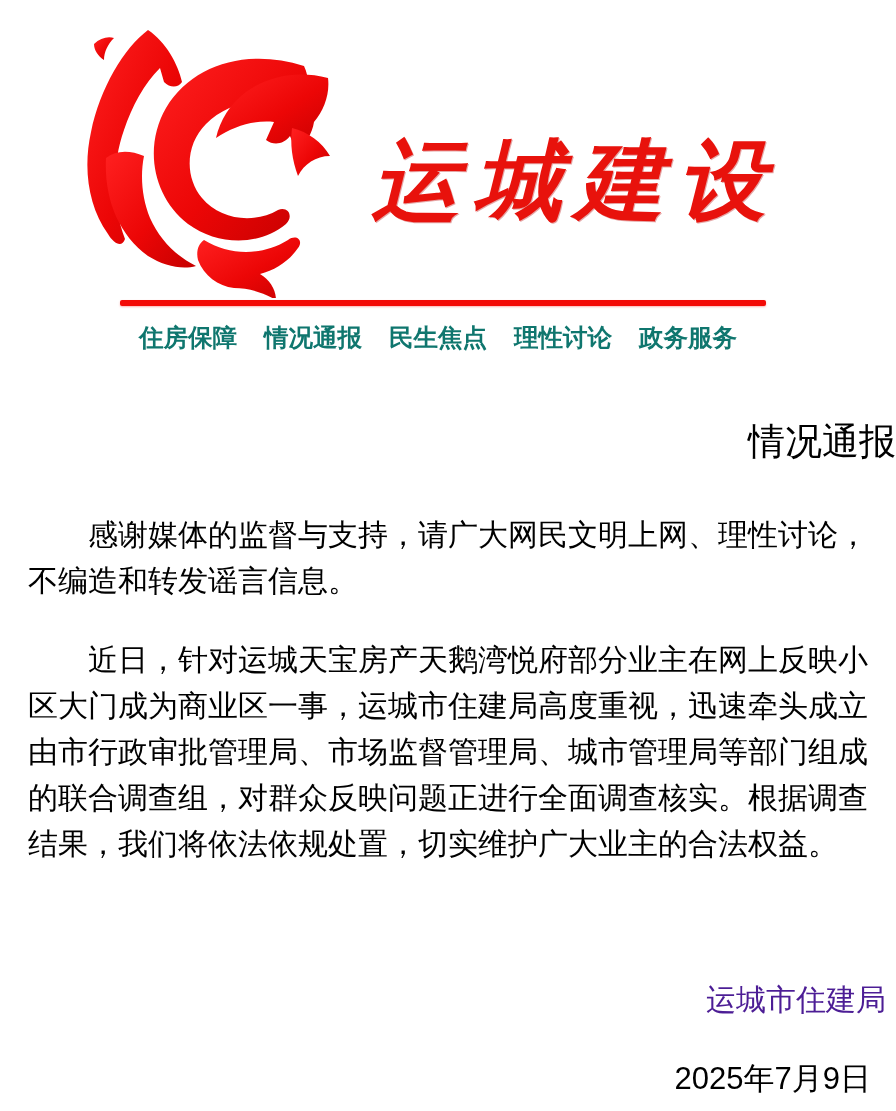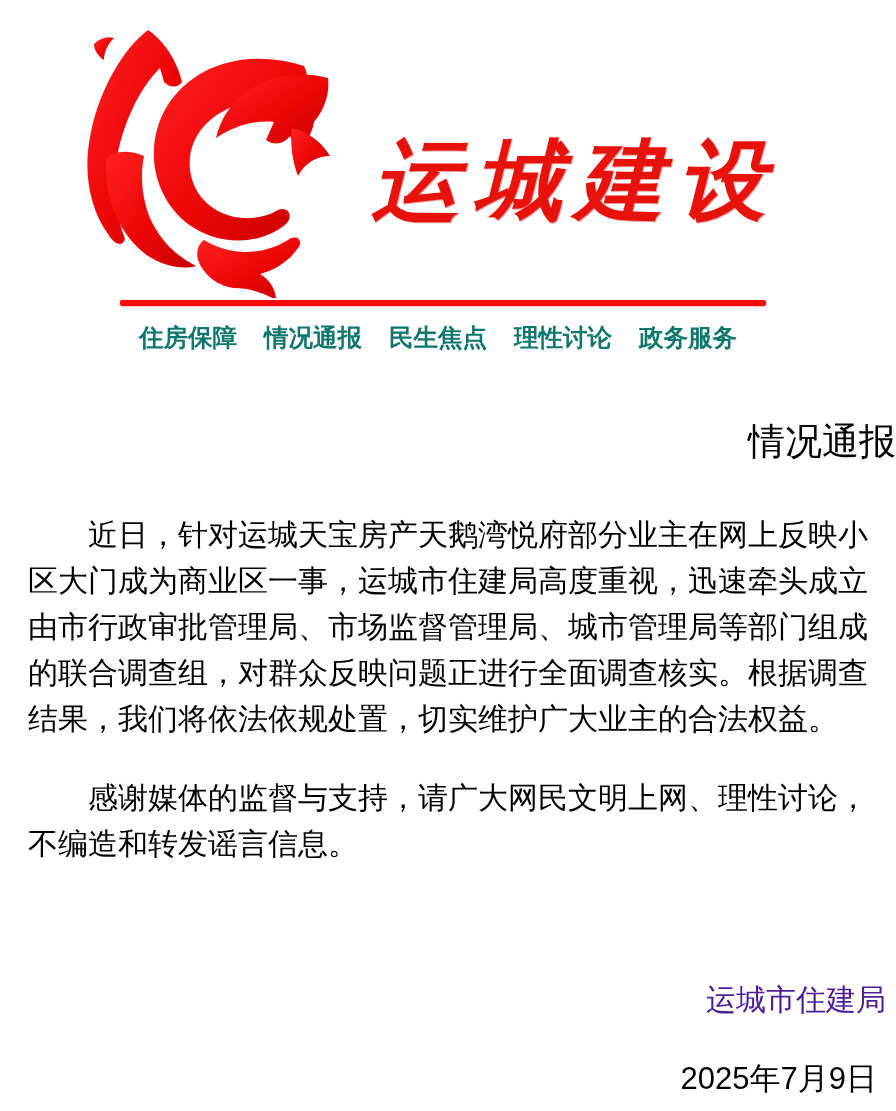--- a/index.html
+++ b/index.html
@@ -101,21 +101,21 @@
     position: absolute;
     right: 10px;
     top: 982px;
     font-size: 30px;
     line-height: 36px;
     color: #4c1d95;
     text-align: right;
   }
   .date {
     position: absolute;
-    right: 19px;
+    right: 25px;
     top: 1061px;
     font-size: 31px;
     line-height: 36px;
     color: #000000;
     text-align: right;
   }
 </style>
 </head>
 <body>
 
@@ -157,20 +157,20 @@
     <span class="nav-item">住房保障</span>
     <span class="nav-item">情况通报</span>
     <span class="nav-item">民生焦点</span>
     <span class="nav-item">理性讨论</span>
     <span class="nav-item">政务服务</span>
   </div>
 
   <div class="title">情况通报</div>
 
   <div class="body-text">
+    <p>感谢媒体的监督与支持，请广大网民文明上网、理性讨论，不编造和转发谣言信息。</p>
     <p>近日，针对运城天宝房产天鹅湾悦府部分业主在网上反映小区大门成为商业区一事，运城市住建局高度重视，迅速牵头成立由市行政审批管理局、市场监督管理局、城市管理局等部门组成的联合调查组，对群众反映问题正进行全面调查核实。根据调查结果，我们将依法依规处置，切实维护广大业主的合法权益。</p>
-    <p>感谢媒体的监督与支持，请广大网民文明上网、理性讨论，不编造和转发谣言信息。</p>
   </div>
 
   <div class="signature">运城市住建局</div>
   <div class="date">2025年7月9日</div>
 
 </div>
 
 </body></html>

